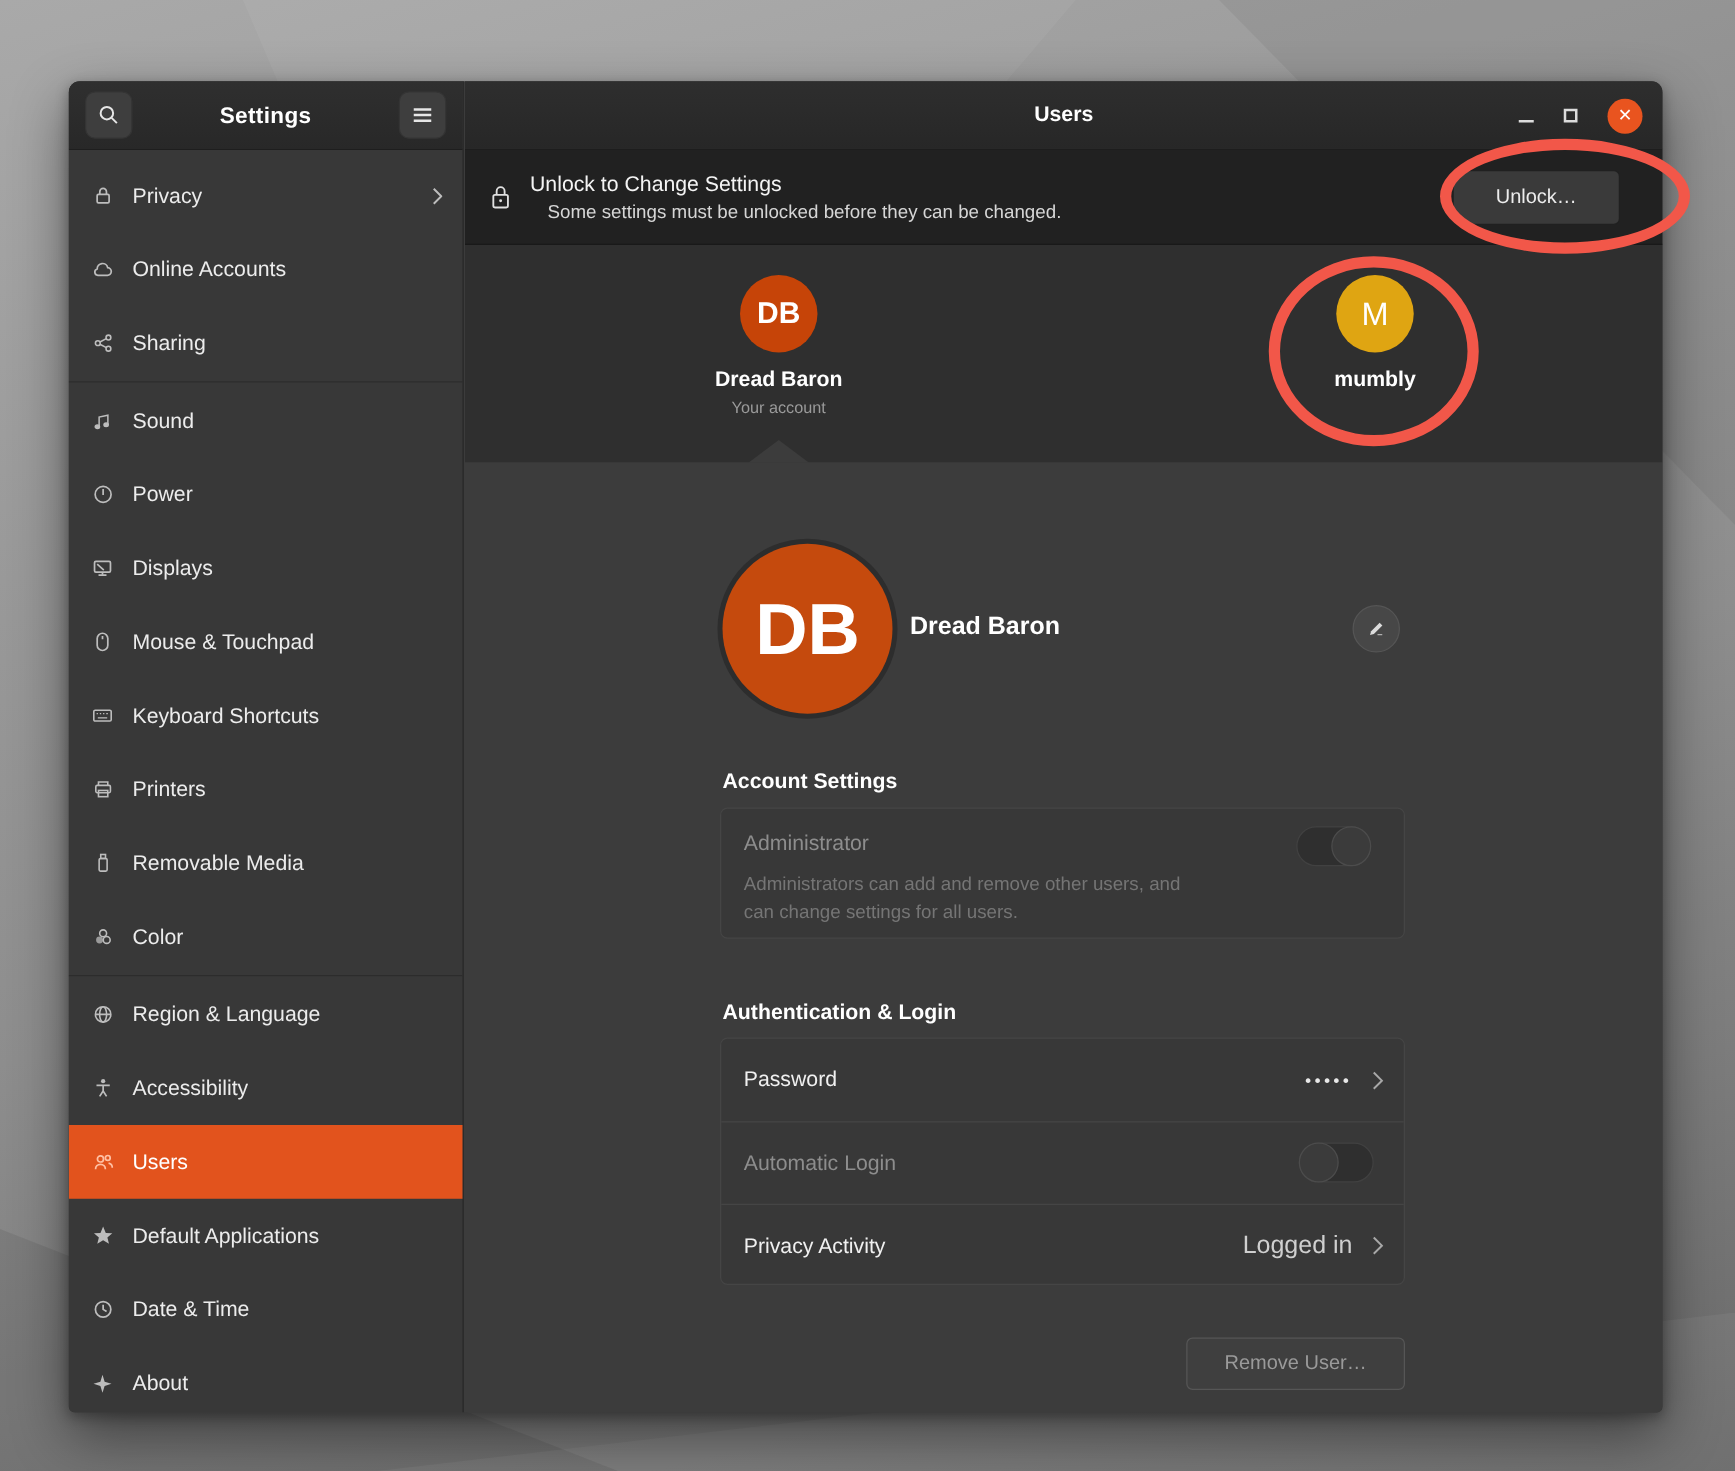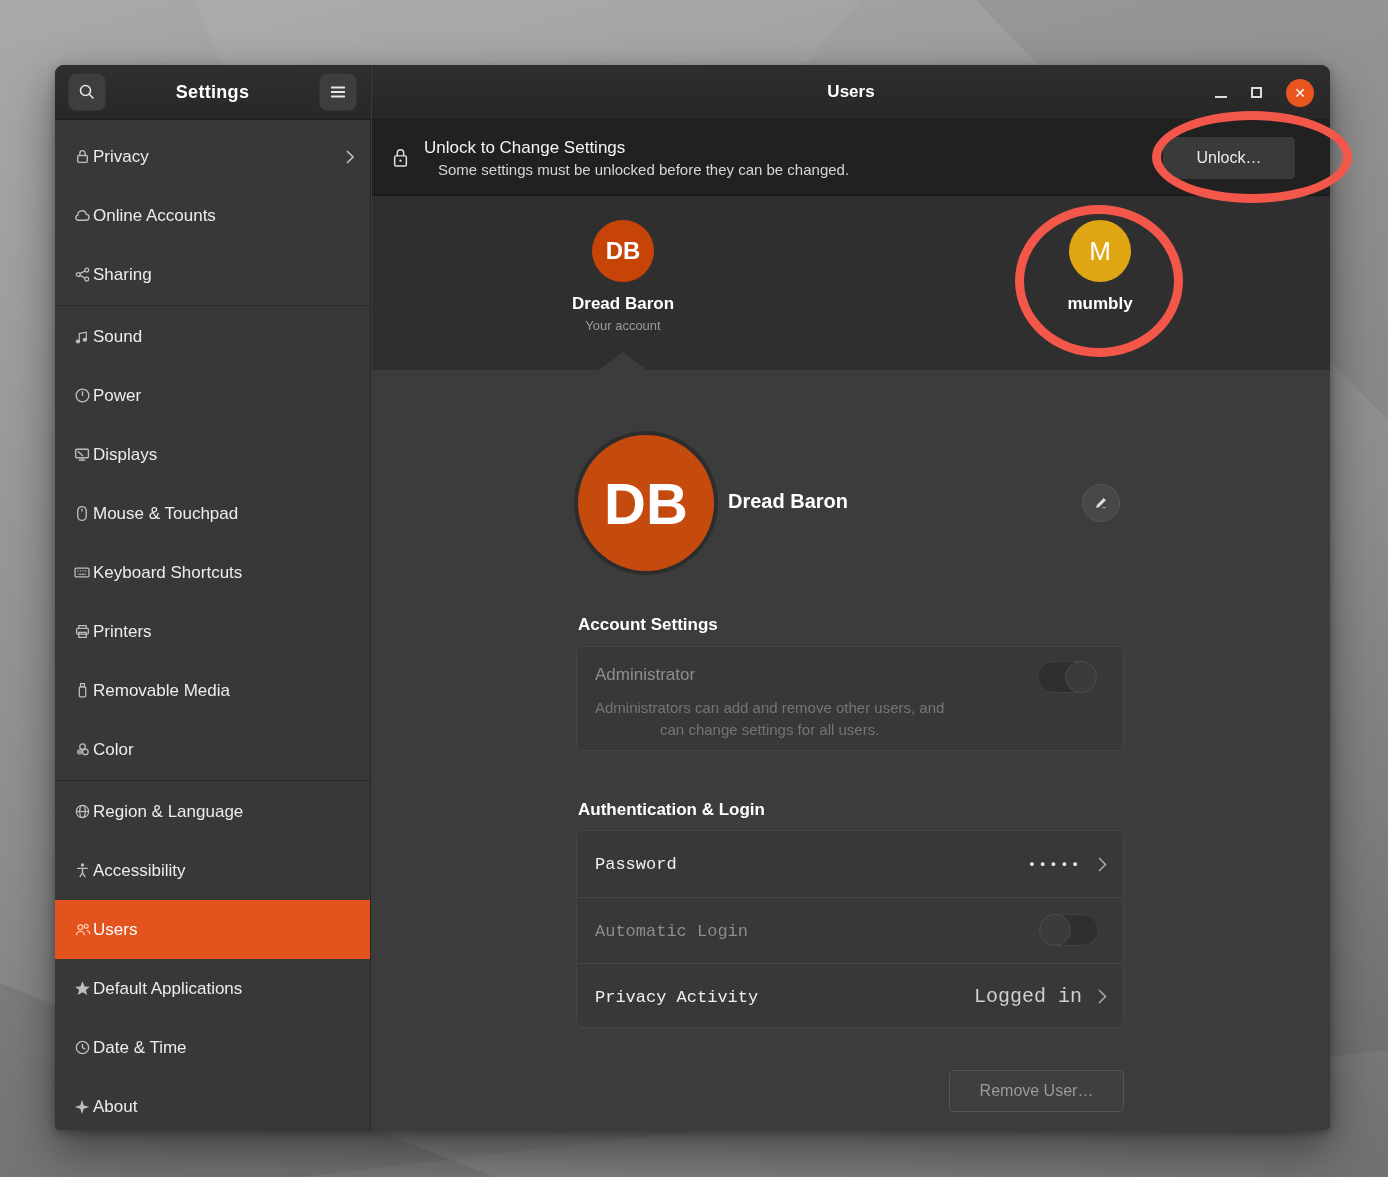--- a/index.html
+++ b/index.html
@@ -30,21 +30,21 @@
   
   .sidebar { position:absolute; left:0; top:0; width:316px; height:100%;
     background:#383838; border-right:1px solid #272727; }
   .sidebar-header { position:absolute; left:0; top:0; width:100%; height:55px;
     background:linear-gradient(#2f2f2f,#282828); border-bottom:1px solid #1e1e1e;
     display:flex; align-items:center; justify-content:space-between; padding:0 13px; }
   .hdr-btn { width:38px; height:38px; border-radius:8px; background:#3e3e3e;
     border:1px solid #343434; display:flex; align-items:center; justify-content:center; cursor:pointer; }
   .sidebar-title { color:#fff; font-weight:bold; font-size:18px; letter-spacing:.3px; }
   .side-list { position:absolute; top:55px; left:0; right:0; bottom:0; padding-top:7px; }
-  .side-item { height:59px; display:flex; align-items:center; padding:0 16px; gap:0; cursor:pointer; }
+  .side-item { height:59px; display:flex; align-items:center; padding:0 16px; gap:13px; cursor:pointer; }
   .side-item .icn { width:22px; display:flex; justify-content:center; }
   .side-item .lbl { color:#ececec; font-size:17px; flex:1; }
   .side-item.selected { background:#e2531d; }
   .side-item.selected .lbl { color:#fff; }
   .side-sep { height:1px; background:#2c2c2c; margin:1px 0; }
 
   
   .main { position:absolute; left:317px; top:0; right:0; height:100%; background:#3c3c3c; }
   .titlebar { position:absolute; left:0; top:0; right:0; height:55px;
     background:linear-gradient(#2e2e2e,#272727); border-bottom:1px solid #1d1d1d;
@@ -96,36 +96,36 @@
   .edit-btn { position:absolute; left:710px; top:114px; width:38px; height:38px;
     border-radius:50%; background:#474747; border:1px solid #555;
     display:flex; align-items:center; justify-content:center; cursor:pointer; }
 
   .section-heading { position:absolute; left:206px; color:#fff; font-weight:bold; font-size:17px; }
   .h-account { top:245px; }
   .h-auth { top:430px; }
 
   .card { position:absolute; left:204px; width:548px; background:#383838;
     border:1px solid #454545; border-radius:6px; }
-  .card-admin { top:276px; height:105px;text-align:center; }
+  .card-admin { top:276px; height:105px; }
   .card-auth { top:460px; height:198px; }
 
   .admin-label { position:absolute; left:18px; top:18px; color:#8d8d8d; font-size:17px; }
   .admin-desc { position:absolute; left:18px; top:50px; color:#757575; font-size:15px; line-height:22px; }
 
   .toggle { position:absolute; width:60px; height:32px; border-radius:16px;
     background:#2f2f2f; border:1px solid #414141; cursor:pointer; }
   .toggle .knob { position:absolute; top:-1px; width:32px; height:32px; border-radius:50%;
     background:#3b3b3b; border:1px solid #4c4c4c; }
   .toggle.on .knob { right:-1px; }
   .toggle.off .knob { left:-1px; }
   .tgl-admin { right:26px; top:14px; }
   .tgl-auto { right:24px; top:16px; }
 
-  .auth-row { position:absolute; left:0; right:0; height:66px;font-family:Liberation Mono, monospace; }
+  .auth-row { position:absolute; left:0; right:0; height:66px; }
   .row-1 { top:0; } .row-2 { top:66px; border-top:1px solid #454545; }
   .row-3 { top:132px; border-top:1px solid #454545; }
   .row-label { position:absolute; left:18px; top:50%; transform:translateY(-50%); font-size:17px; color:#f0f0f0; }
   .row-label.dim { color:#8d8d8d; }
   .row-right { position:absolute; right:16px; top:0; height:100%; display:flex; align-items:center; gap:16px; }
   .pw-dots { color:#e8e8e8; font-size:13px; font-weight:bold; letter-spacing:3px; }
   .row-value { color:#cfcfcf; font-size:20px; }
 
   .remove-btn { position:absolute; left:577px; top:700px; width:175px; height:42px;
     background:#3f3f3f; border:1px solid #565656; border-radius:5px;

